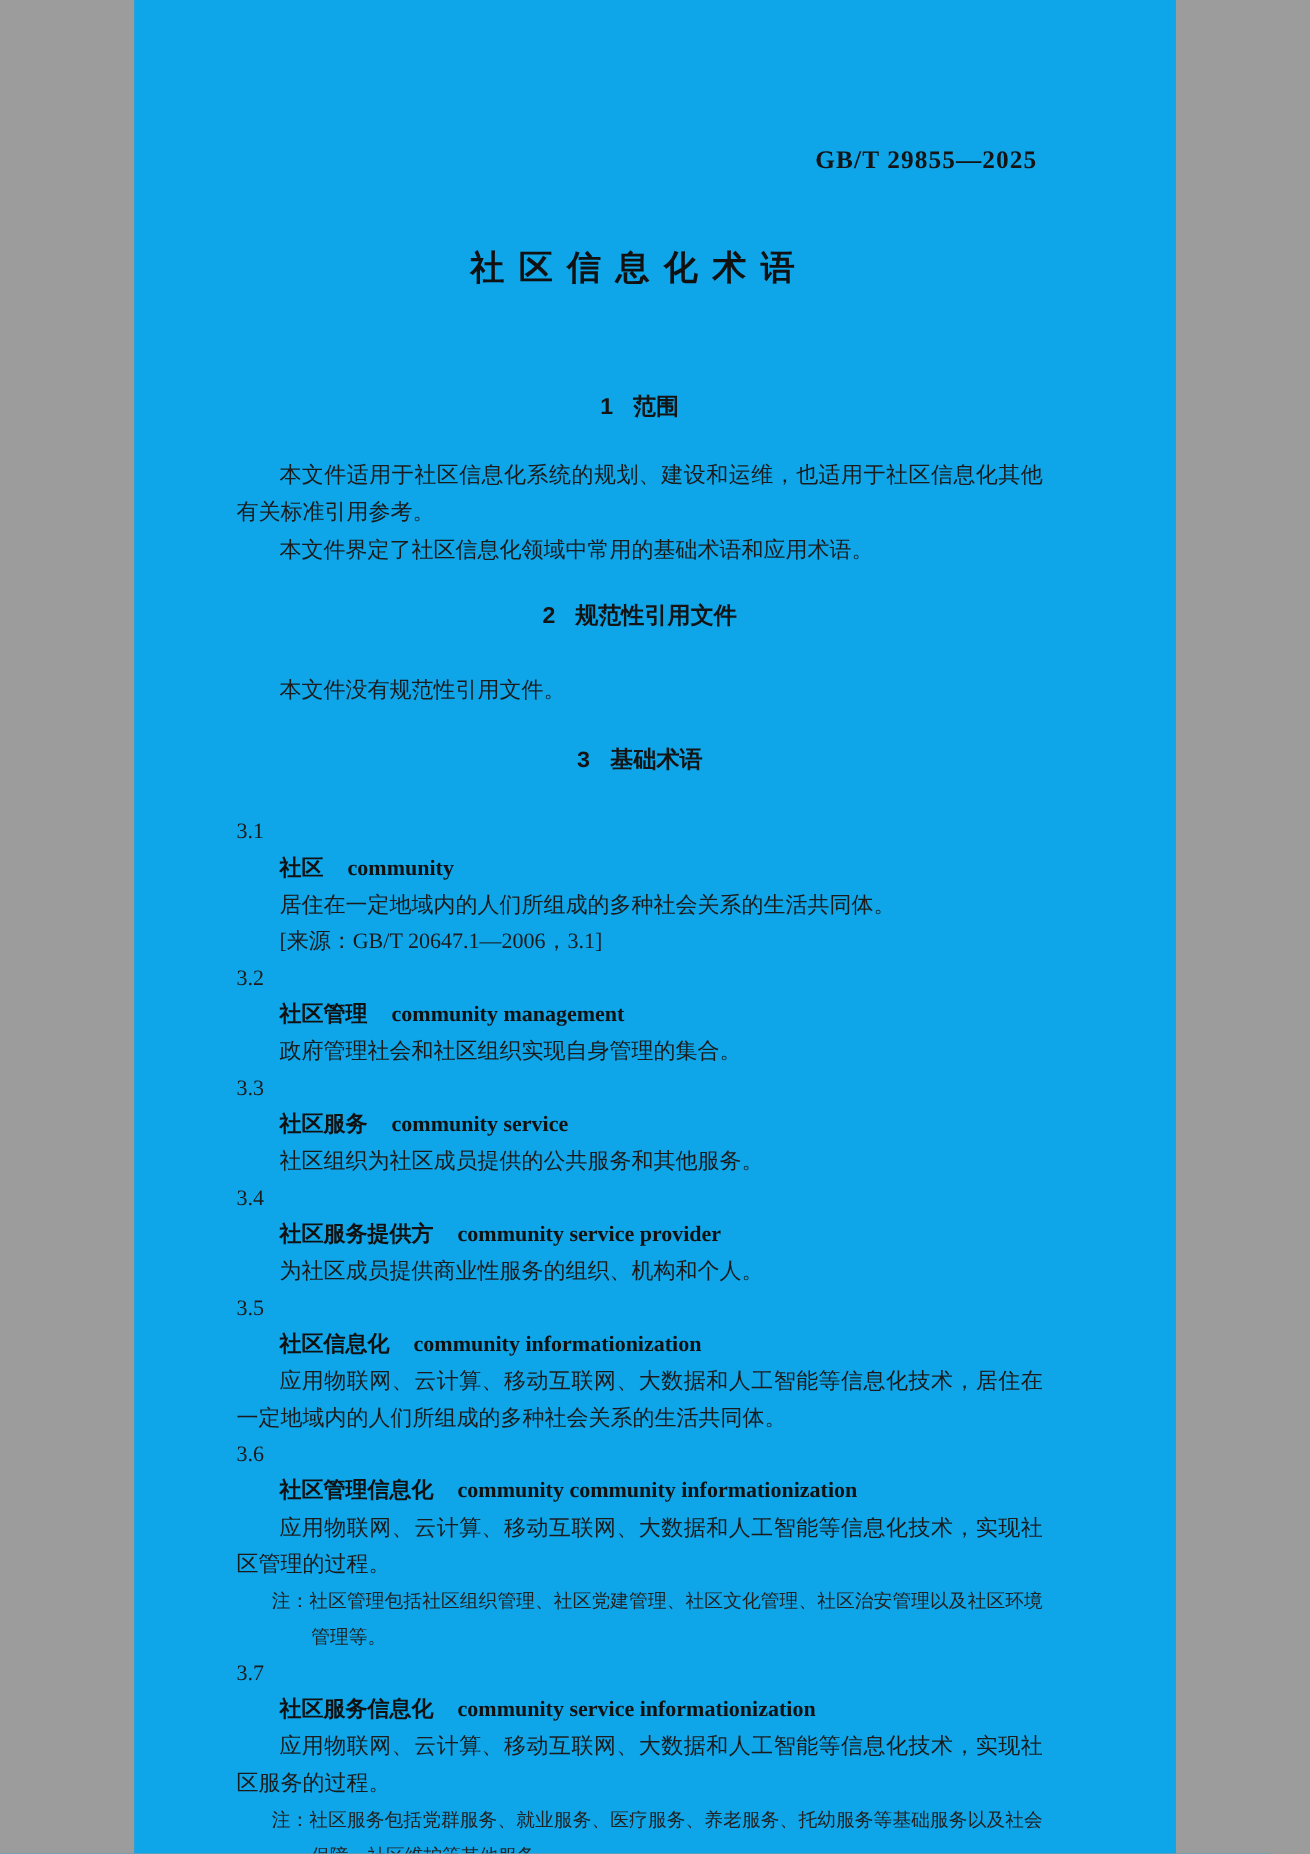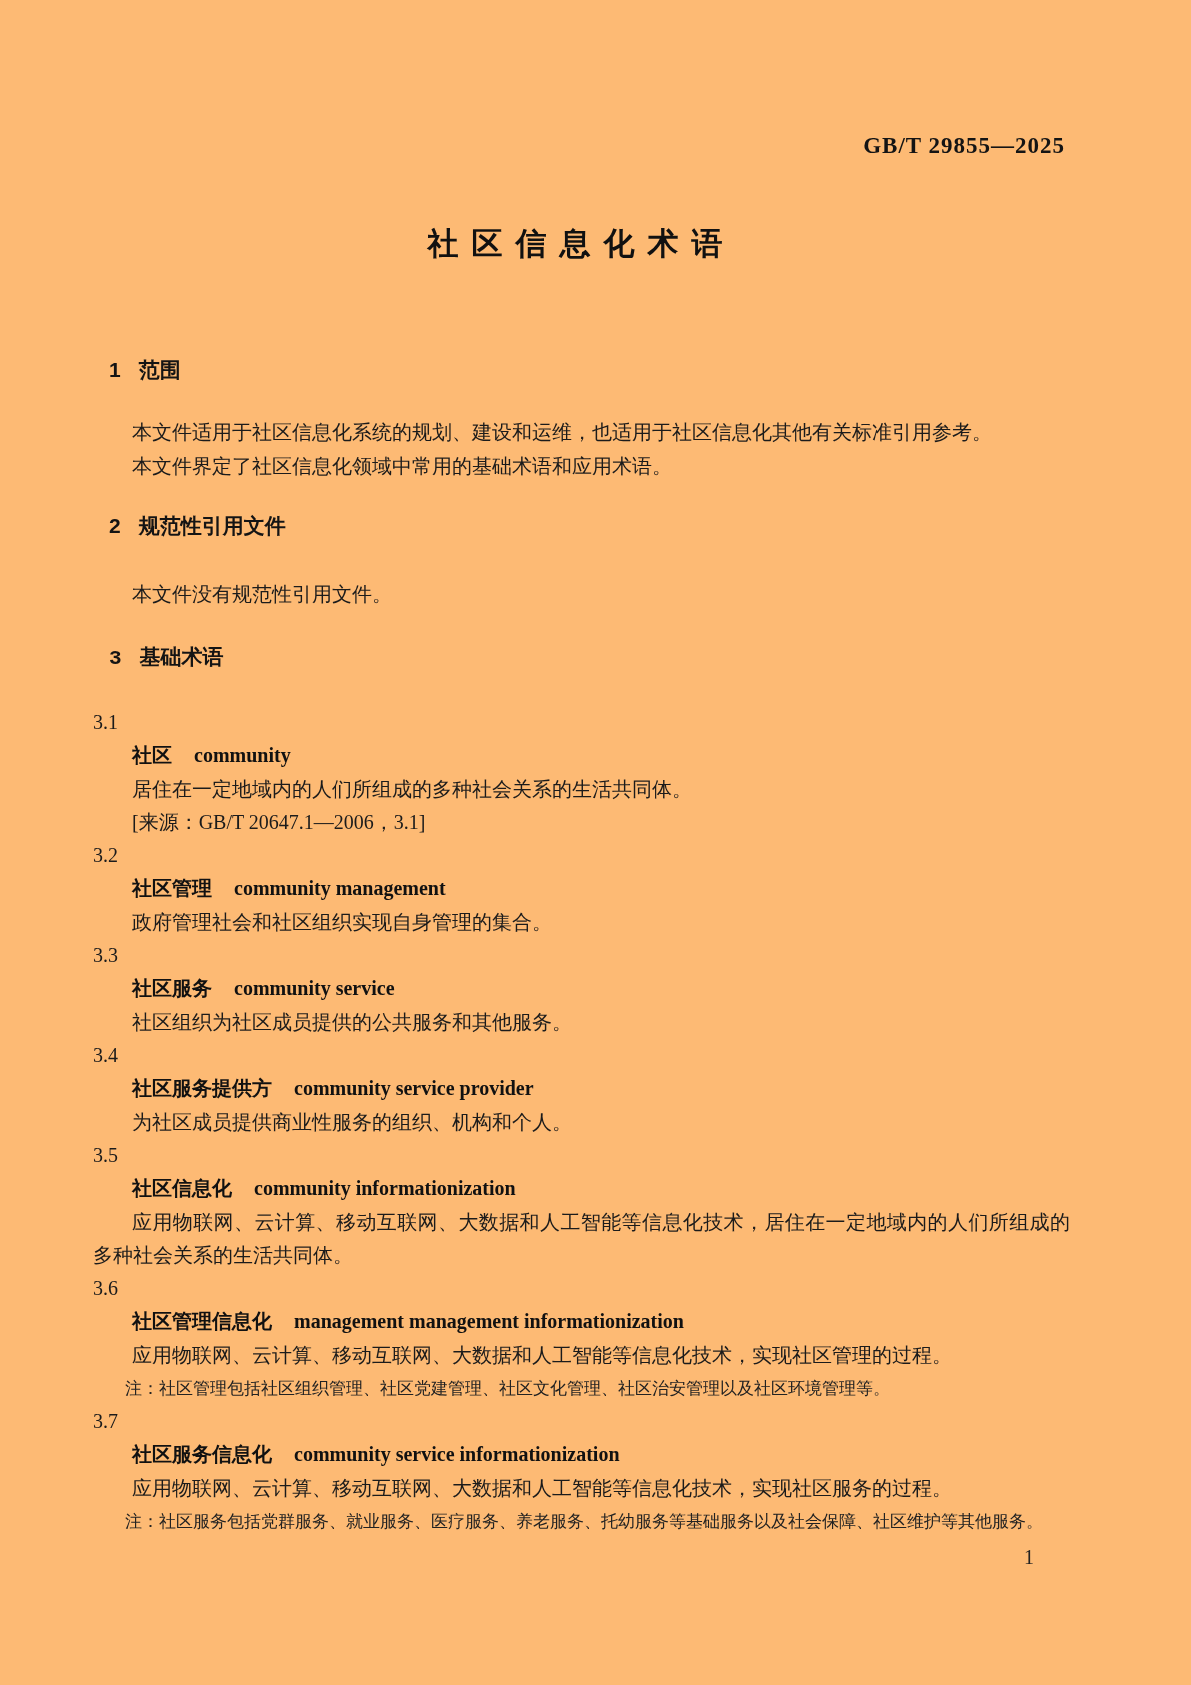--- a/index.html
+++ b/index.html
@@ -1,41 +1,41 @@
 <!DOCTYPE html>
 <html lang="zh"><head>
 <meta charset="utf-8">
 <style>
   html,body { margin:0; padding:0; background:#9c9c9c; }
   .page {
     position:relative;
-    width:1191px; height:1685px;
+    width:947px; height:1685px;
     margin:0 auto;
-    background:#fdba74;
+    background:#0ea5e9;
     color:#1b1b1b;
     font-family:"Liberation Serif","DejaVu Serif",serif;
     overflow:hidden;
   }
   .header {
     position:absolute; top:133px; right:126px;
     font-family:"Liberation Serif","DejaVu Serif",serif;
     font-weight:bold; font-size:23px; letter-spacing:1px;
     color:#141414;
   }
   .content { padding:0 121px 0 93px; }
   .title {
     margin:0; padding-top:226px;
     text-align:center;
     font-family:"Liberation Sans","DejaVu Sans",sans-serif;
     font-weight:bold; font-size:31px; line-height:36px;
     letter-spacing:13px; color:#111;
   }
   h2.sec {
-    margin:16px; font-family:"Liberation Sans","DejaVu Sans",sans-serif;
-    font-weight:bold; font-size:21px; line-height:30px; color:#141414;
+    margin:0; font-family:"Liberation Sans","DejaVu Sans",sans-serif;
+    font-weight:bold; font-size:21px; line-height:30px; color:#141414;text-align:center;
   }
   .sec-num { display:inline-block; margin-right:18px; }
   #sec1 { margin-top:93px; }
   #sec2 { margin-top:28px; }
   #sec3 { margin-top:33px;font-family:Liberation Mono, monospace; }
   .para {
     margin:0; font-size:20px; line-height:34px;
     text-indent:39px; text-align:justify;
   }
   .para-group { margin-top:30px; }
@@ -136,21 +136,21 @@
         <div class="tid">3.5</div>
         <div class="tname">
           <span class="zh">社区信息化</span><span class="en">community informationization</span>
         </div>
         <p class="tdef">应用物联网、云计算、移动互联网、大数据和人工智能等信息化技术，居住在一定地域内的人们所组成的多种社会关系的生活共同体。</p>
       </div>
 
       <div class="term-entry">
         <div class="tid">3.6</div>
         <div class="tname">
-          <span class="zh">社区管理信息化</span><span class="en">management management informationization</span>
+          <span class="zh">社区管理信息化</span><span class="en">community community informationization</span>
         </div>
         <p class="tdef">应用物联网、云计算、移动互联网、大数据和人工智能等信息化技术，实现社区管理的过程。</p>
         <p class="tnote">注：社区管理包括社区组织管理、社区党建管理、社区文化管理、社区治安管理以及社区环境管理等。</p>
       </div>
 
       <div class="term-entry">
         <div class="tid">3.7</div>
         <div class="tname">
           <span class="zh">社区服务信息化</span><span class="en">community service informationization</span>
         </div>

